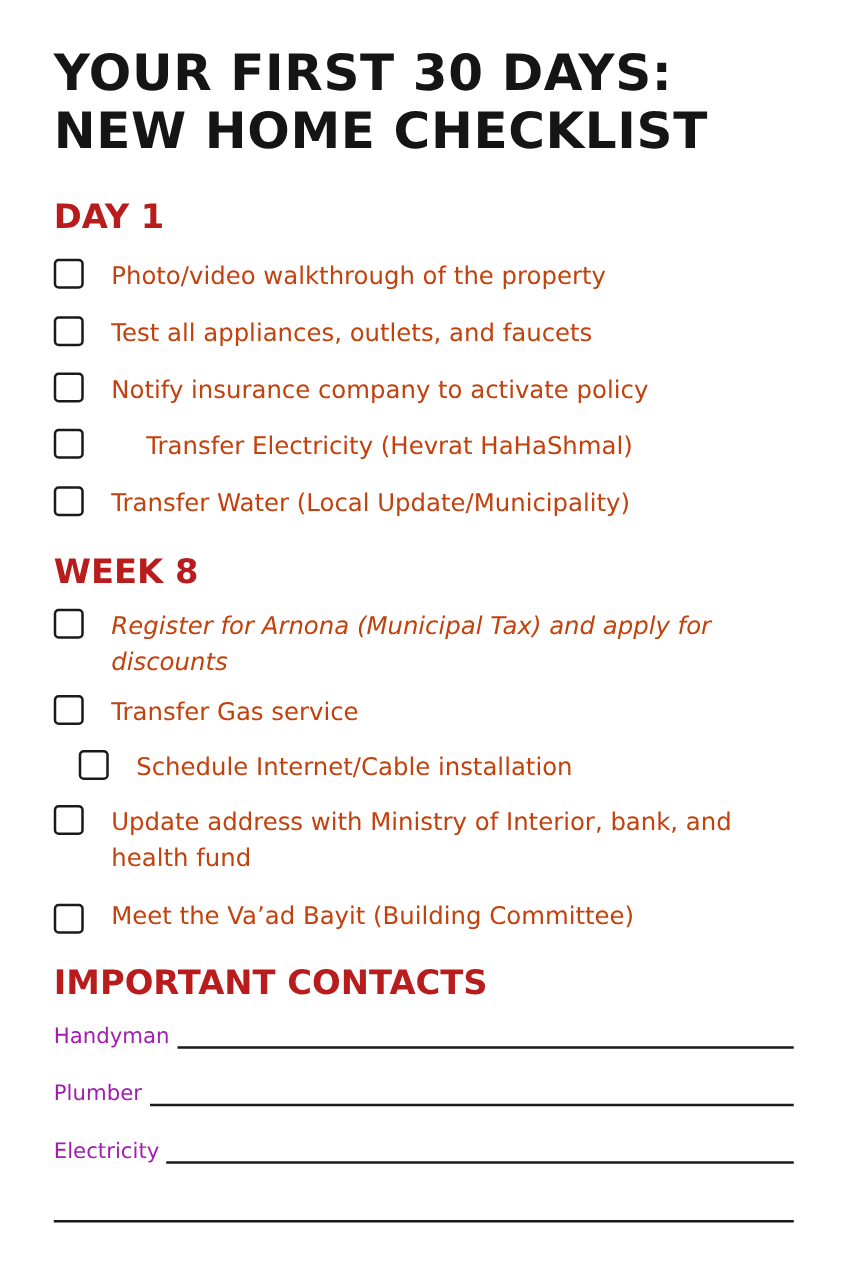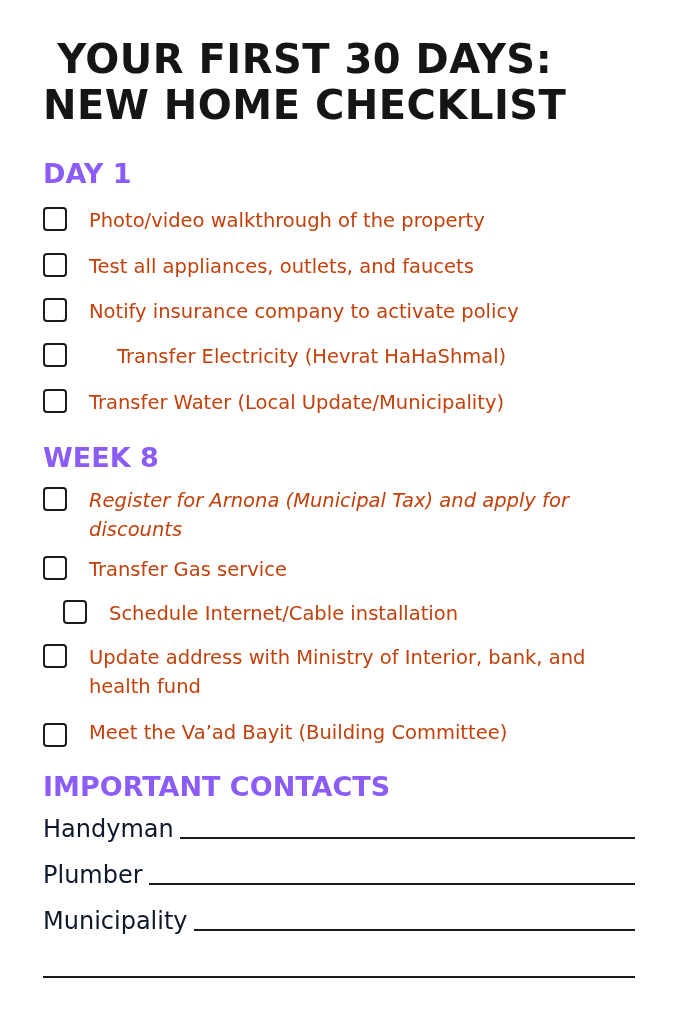--- a/index.html
+++ b/index.html
@@ -3,43 +3,43 @@
 <meta charset="utf-8">
 <style>
   html, body { margin: 0; padding: 0; background: #ffffff; }
   body {
     width: 682px; height: 1024px; position: relative; overflow: hidden;
     font-family: "DejaVu Sans", "Liberation Sans", sans-serif; color: #111111;
   }
   .title {
     position: absolute; left: 43px; top: 36px; margin: 0;
     font-family: "DejaVu Sans", sans-serif; font-weight: bold;
-    font-size: 40px; line-height: 46px; letter-spacing: 0.5px; color: #151515; text-align: center;
+    font-size: 40px; line-height: 46px; letter-spacing: 0.5px; color: #151515;
   }
   .section-heading {
     position: absolute; left: 43px; margin: 0;
-    font-weight: bold; font-size: 27px; line-height: 32px; color: #8b5cf6;
+    font-weight: bold; font-size: 27px; line-height: 32px; color: #b91c1c;
   }
   .item {
     position: absolute; left: 43px; width: 590px;
     display: flex; align-items: flex-start;
   }
   .checkbox {
     flex: 0 0 auto; width: 24px; height: 24px;
     border: 2.5px solid #1a1a1a; border-radius: 4px; box-sizing: border-box;
     margin-top: 1px; background: #fff; cursor: pointer;
   }
   .item-label {
     margin-left: 22px; font-size: 19.5px; line-height: 29px; color: #c2410c;
   }
   .contact-row {
     position: absolute; left: 43px; width: 592px;
     display: flex; align-items: flex-end;
   }
-  .contact-label { font-size: 24px; line-height: 26px; color: #0f172a; white-space: nowrap; }
+  .contact-label { font-size: 17px; line-height: 26px; color: #a21caf; white-space: nowrap; }
   .contact-line {
     flex: 1 1 auto; margin-left: 6px; height: 0; border-bottom: 2px solid #1a1a1a;
     margin-bottom: 3px; cursor: text;
   }
   .blank-line {
     position: absolute; left: 43px; width: 592px; top: 976px;
     border-bottom: 2px solid #1a1a1a; height: 0; cursor: text;
   }
 </style>
 </head>
@@ -100,16 +100,16 @@
 
 <div class="contact-row" style="top:816px;">
   <span class="contact-label">Handyman</span>
   <span class="contact-line"></span>
 </div>
 <div class="contact-row" style="top:862px;">
   <span class="contact-label">Plumber</span>
   <span class="contact-line"></span>
 </div>
 <div class="contact-row" style="top:908px;">
-  <span class="contact-label">Municipality</span>
+  <span class="contact-label">Electricity</span>
   <span class="contact-line"></span>
 </div>
 <div class="blank-line"></div>
 
 </body></html>

